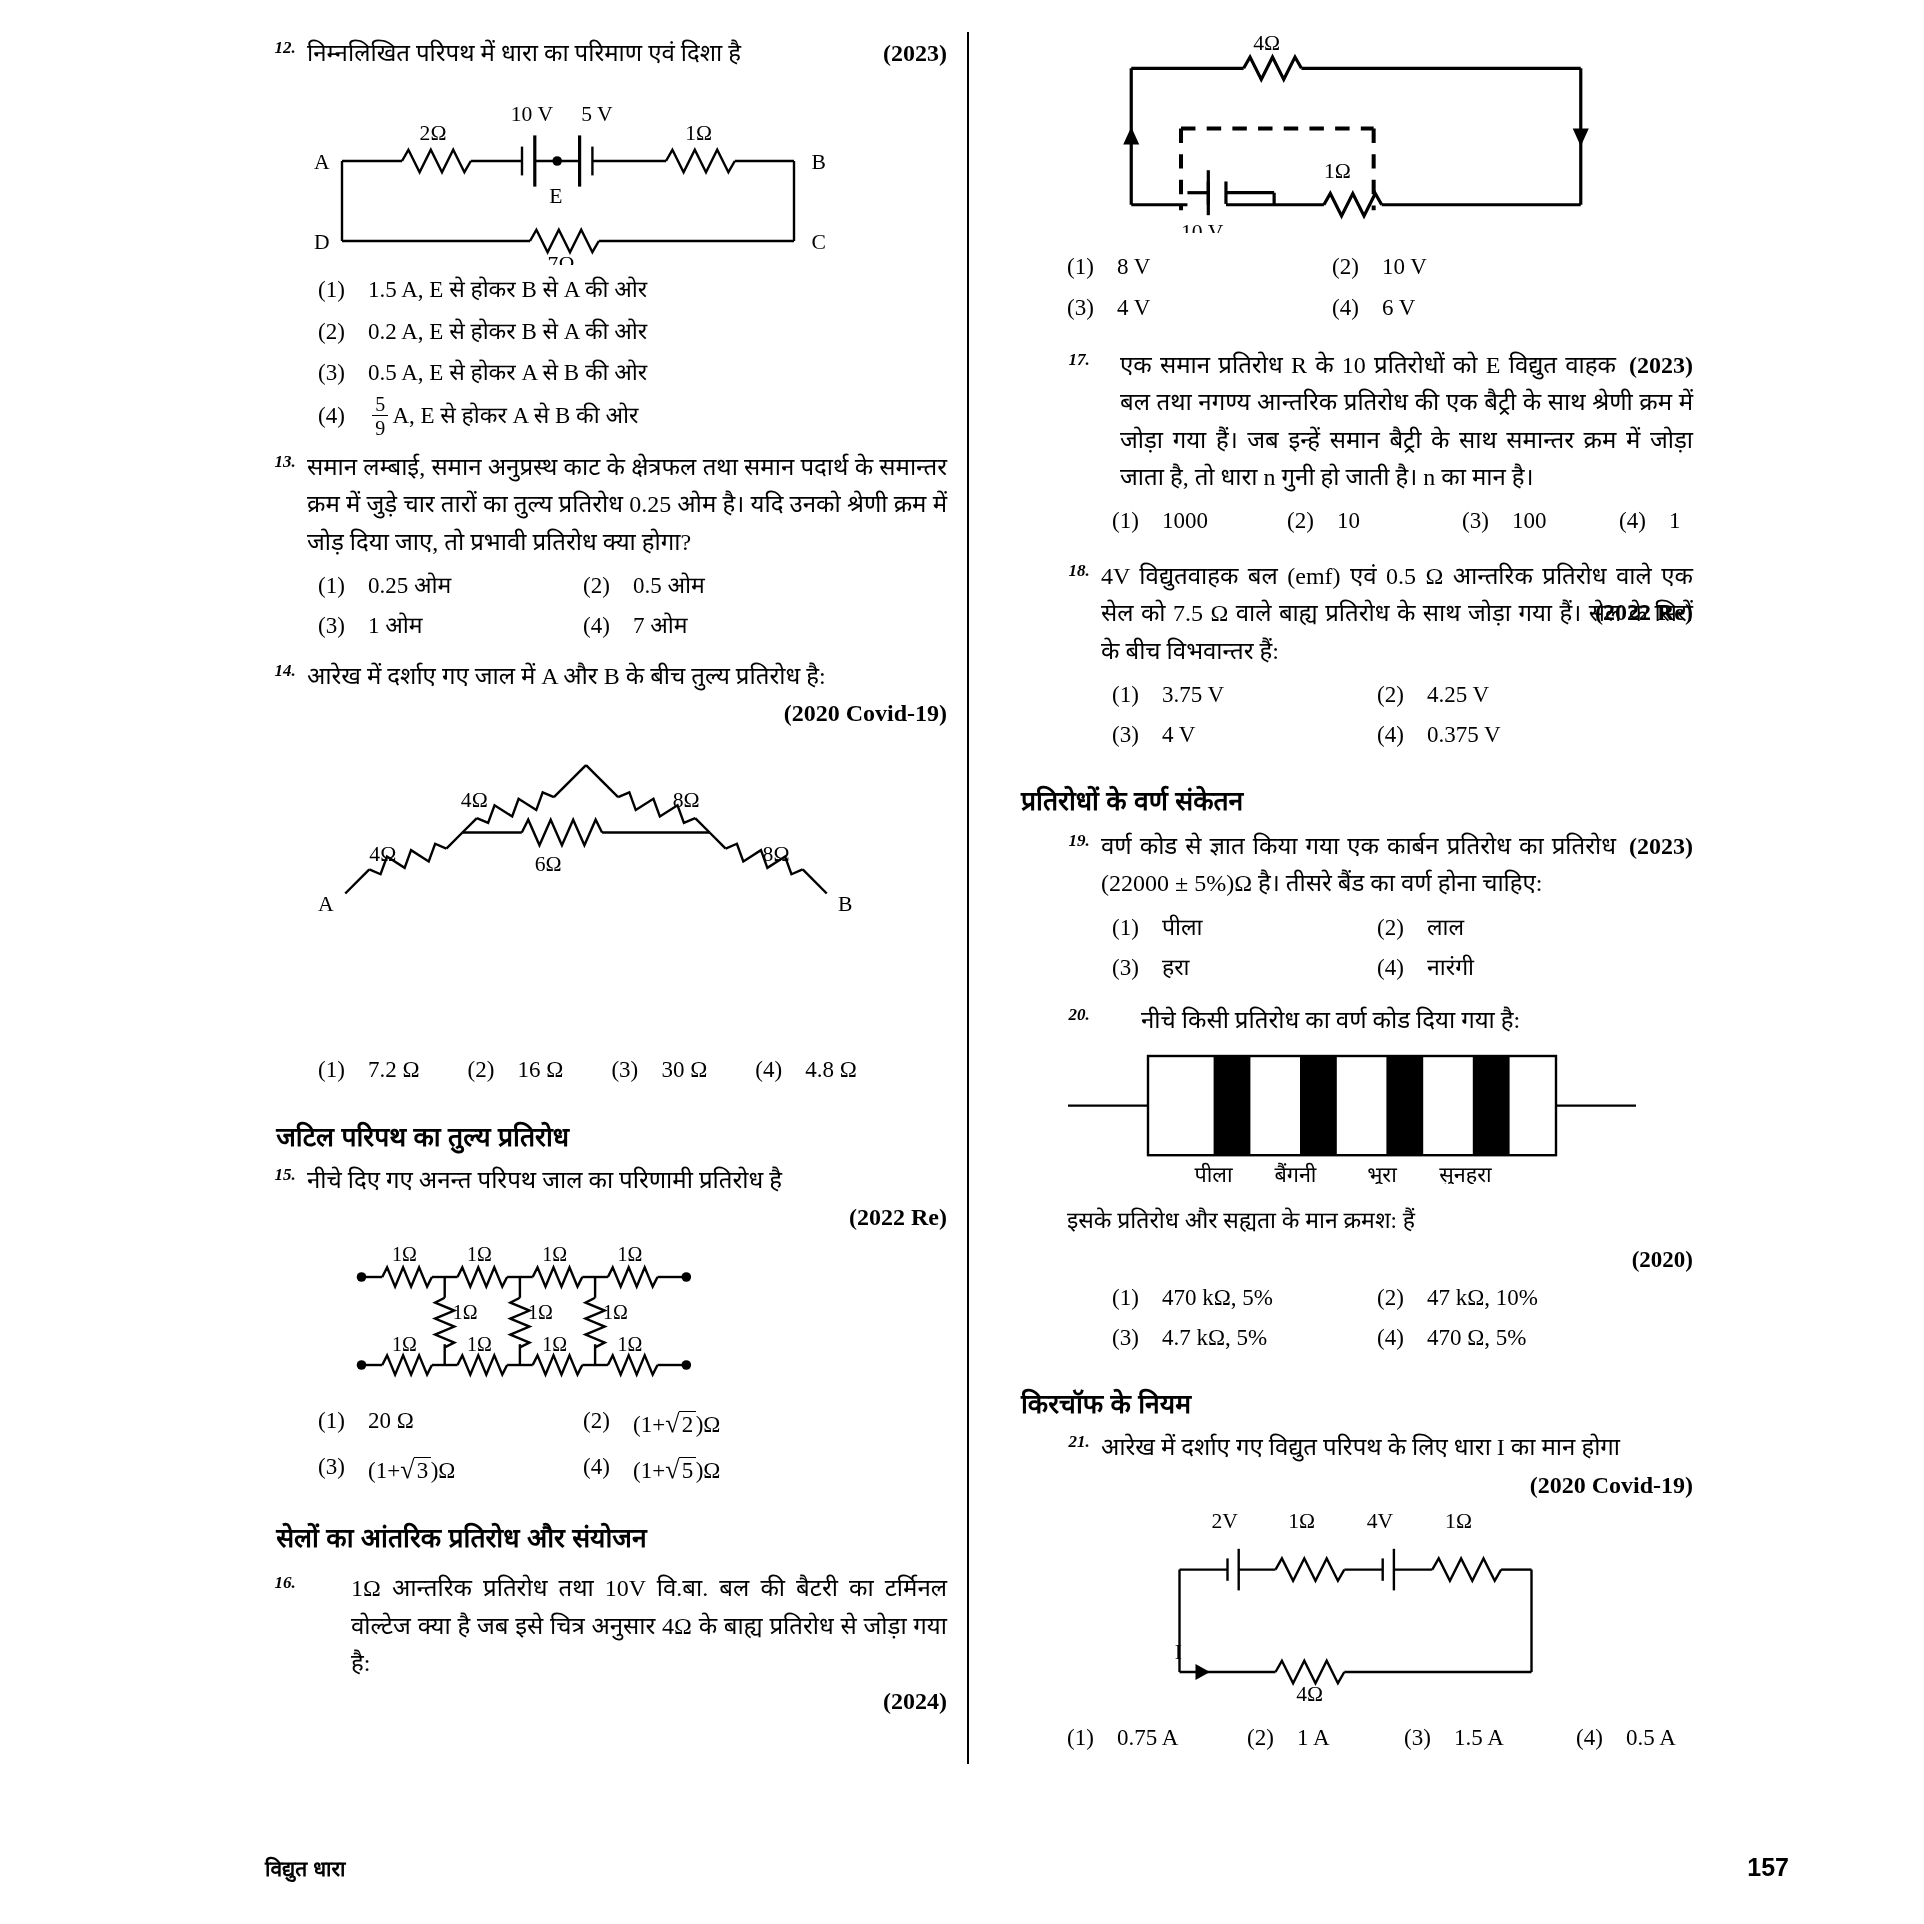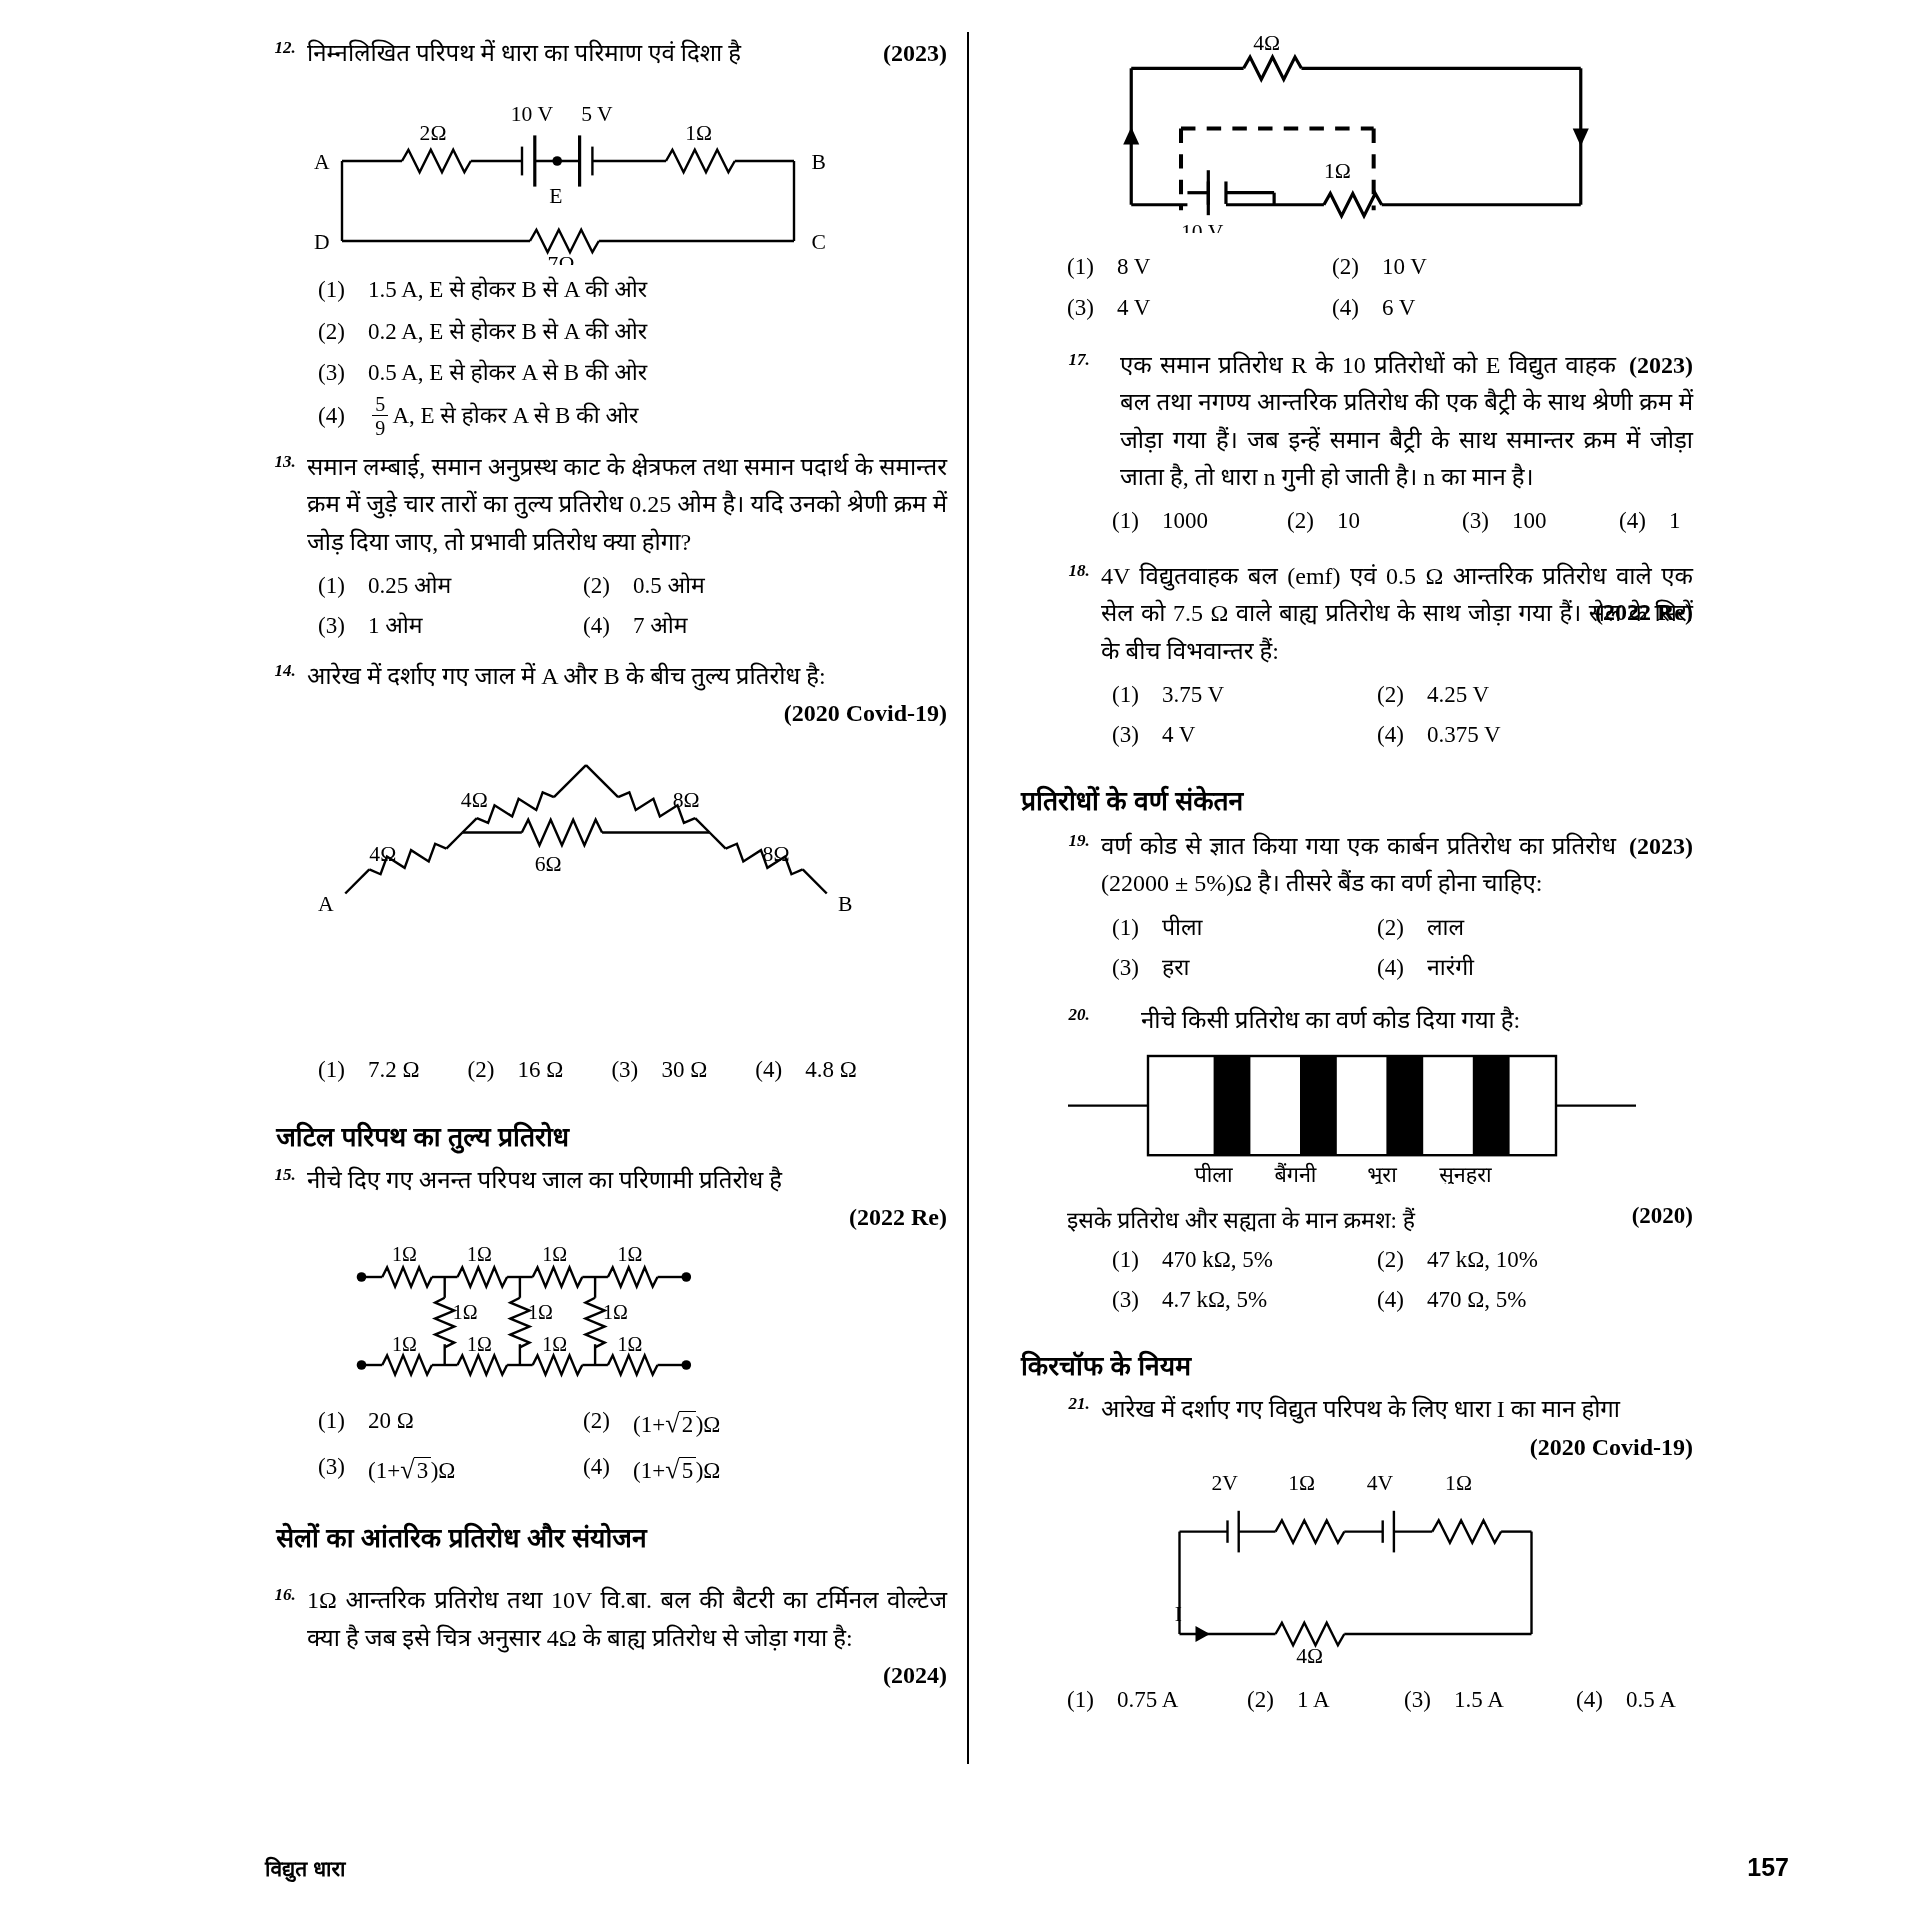--- a/index.html
+++ b/index.html
@@ -328,21 +328,21 @@
           </span>
           <span class="opt">
             <span class="lbl">(4)</span>
             <span><span>(1+</span><span style="font-size:26px;">√</span><span class="rad">5</span><span>)Ω</span></span>
           </span>
         </div>
       </div>
 
       <div class="sec-head">सेलों का आंतरिक प्रतिरोध और संयोजन</div>
 
-      <div class="q" style="margin-top:27px;">
+      <div class="q" style="margin-top:15px;gap:44px;">
         <div class="q-num">16.</div>
         <div class="q-body hi">
           <span>1Ω आन्तरिक प्रतिरोध तथा 10V वि.बा. बल की बैटरी का टर्मिनल वोल्टेज क्या है जब इसे चित्र अनुसार 4Ω के बाह्य प्रतिरोध से जोड़ा गया है:</span>
           <span class="yr-right">(2024)</span>
         </div>
       </div>
 
     </div>
 
     <div class="col col-right">
@@ -519,21 +519,21 @@
           </g>
           <text class="lbl-t" x="168" y="168" font-size="28">पीला</text>
           <text class="lbl-t" x="268" y="168" font-size="28">बैंगनी</text>
           <text class="lbl-t" x="384" y="168" font-size="28">भूरा</text>
           <text class="lbl-t" x="474" y="168" font-size="28">सुनहरा</text>
         </svg>
       </div>
 
       <div style="display:flex;justify-content:space-between;font-size:23px;margin:19px 0 0 8px;">
         <span>इसके प्रतिरोध और सह्यता के मान क्रमश: हैं</span>
-        <span style="font-weight:bold;">(2020)</span>
+        <span style="font-weight:bold;margin-top:44px;">(2020)</span>
       </div>
 
       <div class="opts" style="margin-left:53px;">
         <div class="opt-row">
           <span class="opt opt1">
             <span class="lbl">(1)</span>
             <span>470 kΩ, 5%</span>
           </span>
           <span class="opt">
             <span class="lbl">(2)</span>

